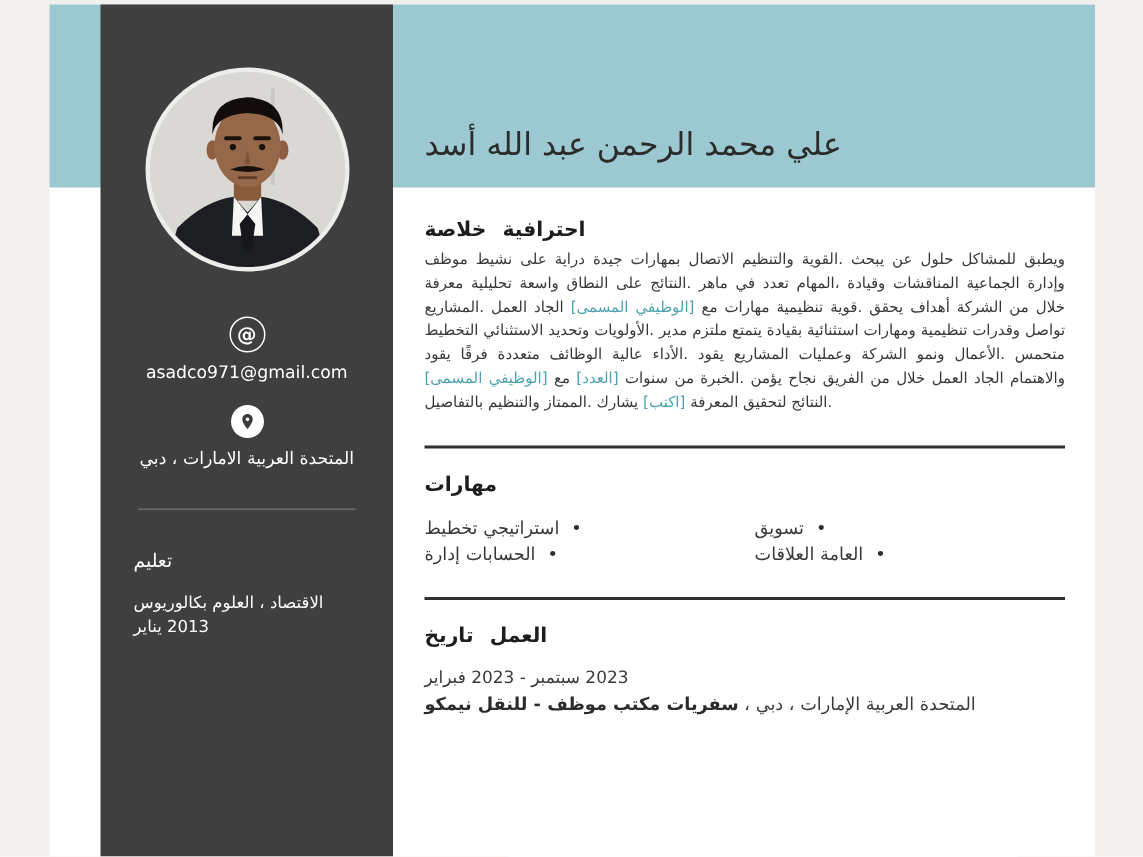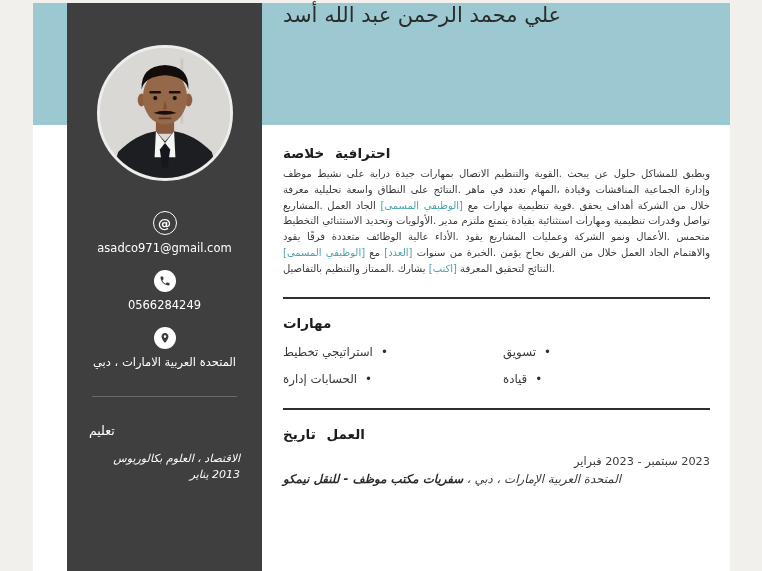--- a/index.html
+++ b/index.html
@@ -20,36 +20,36 @@
   .c-item{margin-top:15px;}
   .c-item:first-child{margin-top:30px;}
   .icon-circle{width:22px;height:22px;border-radius:50%;margin:0 auto;display:flex;align-items:center;justify-content:center;}
   .icon-at{border:1.5px solid #ffffff;color:#ffffff;font-size:13px;font-weight:bold;}
   .icon-at::before{content:"@";}
   .icon-fill{background:#ffffff;}
   .icon-fill svg{width:12px;height:12px;fill:#3b3b3b;}
   .c-text{margin-top:6px;font-size:11.5px;color:#ffffff;}
   .sb-divider{border:none;border-top:1px solid #6a6a6a;margin:27px 25px 0 25px;}
   .sb-heading{margin:26px 22px 0 22px;font-size:12.5px;font-weight:normal;color:#ffffff;word-spacing:4px;text-align:left;}
-  .edu{margin:13px 22px 0 22px;font-size:11px;line-height:16px;color:#fdfdfd;text-align:right;font-style:italic;}
+  .edu{margin:13px 22px 0 22px;font-size:11px;line-height:16px;color:#fdfdfd;text-align:left;}
   .edu .bold{font-weight:bold;}
   .edu-bullet{position:relative;margin:12px 22px 0 22px;width:142px;font-size:11px;line-height:15px;text-align:left;}
   .edu-bullet::after{content:"•";position:absolute;right:0;top:0;color:#ffffff;}
   
   .main{position:absolute;left:229px;top:0;width:468px;height:568px;box-sizing:border-box;padding:0 20px 0 21px;color:#333333;}
-  .name-wrap{height:126px;display:flex;padding-bottom:21px;box-sizing:border-box;}
+  .name-wrap{height:126px;display:flex;align-items:flex-end;padding-bottom:21px;box-sizing:border-box;}
   .name{font-size:21px;color:#2b2b2b;letter-spacing:0.2px;}
   .section-title{margin-top:16px;font-size:13.5px;font-weight:bold;color:#1d1d1d;word-spacing:6px;text-align:left;}
   .summary-p{margin-top:5px;font-size:10px;line-height:15.8px;text-align:justify;text-align-last:left;color:#383838;}
   .divider{border:none;border-top:2px solid #2f2f2f;margin:20px 0 0 0;}
-  .skills-grid{margin-top:13px;display:grid;grid-template-columns:220px 1fr;row-gap:10px;font-size:11.8px;line-height:17px;color:#383838;}
+  .skills-grid{margin-top:13px;display:grid;grid-template-columns:220px 1fr;font-size:11.8px;line-height:17px;color:#383838;}
   .skill-item{text-align:left;}
   .skill-item::after{content:"•";margin-left:8px;color:#2f2f2f;}
-  .job-date{margin-top:13px;font-size:11.3px;color:#3a3a3a;text-align:right;}
-  .job-title{margin-top:4px;font-size:11.8px;color:#3a3a3a;text-align:left;font-style:italic;}
+  .job-date{margin-top:13px;font-size:11.3px;color:#3a3a3a;text-align:left;}
+  .job-title{margin-top:4px;font-size:11.8px;color:#3a3a3a;text-align:left;}
   .job-title .bold{font-weight:bold;color:#2b2b2b;}
   .hl{color:#4da3ad;}
   bdi{unicode-bidi:isolate;}
 </style>
 </head>
 <body>
 
 <div class="page">
   <div class="teal-band"></div>
 
@@ -91,28 +91,20 @@
     </div>
 
     <div class="contact">
       <div class="c-item">
         <div class="icon-circle icon-at"></div>
         <div class="c-text">asadco971@gmail.com</div>
       </div>
       <div class="c-item">
         <div class="icon-circle icon-fill">
           <svg viewBox="0 0 24 24">
-              <path d="M6.6 10.8c1.4 2.8 3.8 5.2 6.6 6.6l2.2-2.2c.3-.3.7-.4 1-.2 1.1.4 2.3.6 3.6.6.6 0 1 .4 1 1V20c0 .6-.4 1-1 1C10.8 21 3 13.2 3 4c0-.6.4-1 1-1h3.5c.6 0 1 .4 1 1 0 1.2.2 2.4.6 3.6.1.3 0 .7-.2 1L6.6 10.8z"></path>
-            </svg>
-        </div>
-        <div class="c-text">0566284249</div>
-      </div>
-      <div class="c-item">
-        <div class="icon-circle icon-fill">
-          <svg viewBox="0 0 24 24">
               <path d="M12 2C8.1 2 5 5.1 5 9c0 5.2 7 13 7 13s7-7.8 7-13c0-3.9-3.1-7-7-7zm0 9.5c-1.4 0-2.5-1.1-2.5-2.5S10.6 6.5 12 6.5s2.5 1.1 2.5 2.5-1.1 2.5-2.5 2.5z"></path>
             </svg>
         </div>
         <div class="c-text"><bdi dir="ltr">دبي</bdi> <bdi dir="ltr">،</bdi> <bdi dir="ltr">الامارات</bdi> <bdi dir="ltr">العربية</bdi> <bdi dir="ltr">المتحدة</bdi></div>
       </div>
     </div>
 
     <hr class="sb-divider">
 
     <div class="sb-heading"><bdi dir="ltr">تعليم</bdi></div>
@@ -130,21 +122,21 @@
     <div class="section-title"><bdi dir="ltr">خلاصة</bdi> <bdi dir="ltr">احترافية</bdi></div>
     <p class="summary-p"><span><bdi dir="ltr">موظف</bdi> <bdi dir="ltr">نشيط</bdi> <bdi dir="ltr">على</bdi> <bdi dir="ltr">دراية</bdi> <bdi dir="ltr">جيدة</bdi> <bdi dir="ltr">بمهارات</bdi> <bdi dir="ltr">الاتصال</bdi> <bdi dir="ltr">والتنظيم</bdi> <bdi dir="ltr">القوية.</bdi> <bdi dir="ltr">يبحث</bdi> <bdi dir="ltr">عن</bdi> <bdi dir="ltr">حلول</bdi> <bdi dir="ltr">للمشاكل</bdi> <bdi dir="ltr">ويطبق</bdi> <bdi dir="ltr">معرفة</bdi> <bdi dir="ltr">تحليلية</bdi> <bdi dir="ltr">واسعة</bdi> <bdi dir="ltr">النطاق</bdi> <bdi dir="ltr">على</bdi> <bdi dir="ltr">النتائج.</bdi> <bdi dir="ltr">ماهر</bdi> <bdi dir="ltr">في</bdi> <bdi dir="ltr">تعدد</bdi> <bdi dir="ltr">المهام،</bdi> <bdi dir="ltr">وقيادة</bdi> <bdi dir="ltr">المناقشات</bdi> <bdi dir="ltr">الجماعية</bdi> <bdi dir="ltr">وإدارة</bdi> <bdi dir="ltr">المشاريع.</bdi> <bdi dir="ltr">العمل</bdi> <bdi dir="ltr">الجاد</bdi></span> <span class="hl"><bdi dir="ltr">[المسمى</bdi> <bdi dir="ltr">الوظيفي]</bdi></span> <span><bdi dir="ltr">مع</bdi> <bdi dir="ltr">مهارات</bdi> <bdi dir="ltr">تنظيمية</bdi> <bdi dir="ltr">قوية.</bdi> <bdi dir="ltr">يحقق</bdi> <bdi dir="ltr">أهداف</bdi> <bdi dir="ltr">الشركة</bdi> <bdi dir="ltr">من</bdi> <bdi dir="ltr">خلال</bdi> <bdi dir="ltr">التخطيط</bdi> <bdi dir="ltr">الاستثنائي</bdi> <bdi dir="ltr">وتحديد</bdi> <bdi dir="ltr">الأولويات.</bdi> <bdi dir="ltr">مدير</bdi> <bdi dir="ltr">ملتزم</bdi> <bdi dir="ltr">يتمتع</bdi> <bdi dir="ltr">بقيادة</bdi> <bdi dir="ltr">استثنائية</bdi> <bdi dir="ltr">ومهارات</bdi> <bdi dir="ltr">تنظيمية</bdi> <bdi dir="ltr">وقدرات</bdi> <bdi dir="ltr">تواصل</bdi> <bdi dir="ltr">يقود</bdi> <bdi dir="ltr">فرقًا</bdi> <bdi dir="ltr">متعددة</bdi> <bdi dir="ltr">الوظائف</bdi> <bdi dir="ltr">عالية</bdi> <bdi dir="ltr">الأداء.</bdi> <bdi dir="ltr">يقود</bdi> <bdi dir="ltr">المشاريع</bdi> <bdi dir="ltr">وعمليات</bdi> <bdi dir="ltr">الشركة</bdi> <bdi dir="ltr">ونمو</bdi> <bdi dir="ltr">الأعمال.</bdi> <bdi dir="ltr">متحمس</bdi></span> <span class="hl"><bdi dir="ltr">[المسمى</bdi> <bdi dir="ltr">الوظيفي]</bdi></span> <span><bdi dir="ltr">مع</bdi></span> <span class="hl"><bdi dir="ltr">[العدد]</bdi></span> <span><bdi dir="ltr">سنوات</bdi> <bdi dir="ltr">من</bdi> <bdi dir="ltr">الخبرة.</bdi> <bdi dir="ltr">يؤمن</bdi> <bdi dir="ltr">نجاح</bdi> <bdi dir="ltr">الفريق</bdi> <bdi dir="ltr">من</bdi> <bdi dir="ltr">خلال</bdi> <bdi dir="ltr">العمل</bdi> <bdi dir="ltr">الجاد</bdi> <bdi dir="ltr">والاهتمام</bdi> <bdi dir="ltr">بالتفاصيل</bdi> <bdi dir="ltr">والتنظيم</bdi> <bdi dir="ltr">الممتاز.</bdi> <bdi dir="ltr">يشارك</bdi></span> <span class="hl"><bdi dir="ltr">[اكتب]</bdi></span> <span><bdi dir="ltr">المعرفة</bdi> <bdi dir="ltr">لتحقيق</bdi> <bdi dir="ltr">النتائج.</bdi></span></p>
 
     <hr class="divider">
 
     <div class="section-title"><bdi dir="ltr">مهارات</bdi></div>
     <div class="skills-grid">
       <div class="skill-item"><bdi dir="ltr">تخطيط</bdi> <bdi dir="ltr">استراتيجي</bdi></div>
       <div class="skill-item"><bdi dir="ltr">تسويق</bdi></div>
       <div class="skill-item"><bdi dir="ltr">إدارة</bdi> <bdi dir="ltr">الحسابات</bdi></div>
-      <div class="skill-item"><bdi dir="ltr">قيادة</bdi></div>
+      <div class="skill-item"><bdi dir="ltr">العلاقات</bdi> <bdi dir="ltr">العامة</bdi></div>
     </div>
 
     <hr class="divider">
 
     <div class="section-title"><bdi dir="ltr">تاريخ</bdi> <bdi dir="ltr">العمل</bdi></div>
     <div class="job-date"><bdi dir="ltr">فبراير</bdi> <bdi dir="ltr">2023</bdi> <bdi dir="ltr">-</bdi> <bdi dir="ltr">سبتمبر</bdi> <bdi dir="ltr">2023</bdi></div>
     <div class="job-title"><span class="bold"><bdi dir="ltr">نيمكو</bdi> <bdi dir="ltr">للنقل</bdi> <bdi dir="ltr">-</bdi> <bdi dir="ltr">موظف</bdi> <bdi dir="ltr">مكتب</bdi> <bdi dir="ltr">سفريات</bdi></span> <span><bdi dir="ltr">،</bdi> <bdi dir="ltr">دبي</bdi> <bdi dir="ltr">،</bdi> <bdi dir="ltr">الإمارات</bdi> <bdi dir="ltr">العربية</bdi> <bdi dir="ltr">المتحدة</bdi></span></div>
 
   </main>
 </div>

